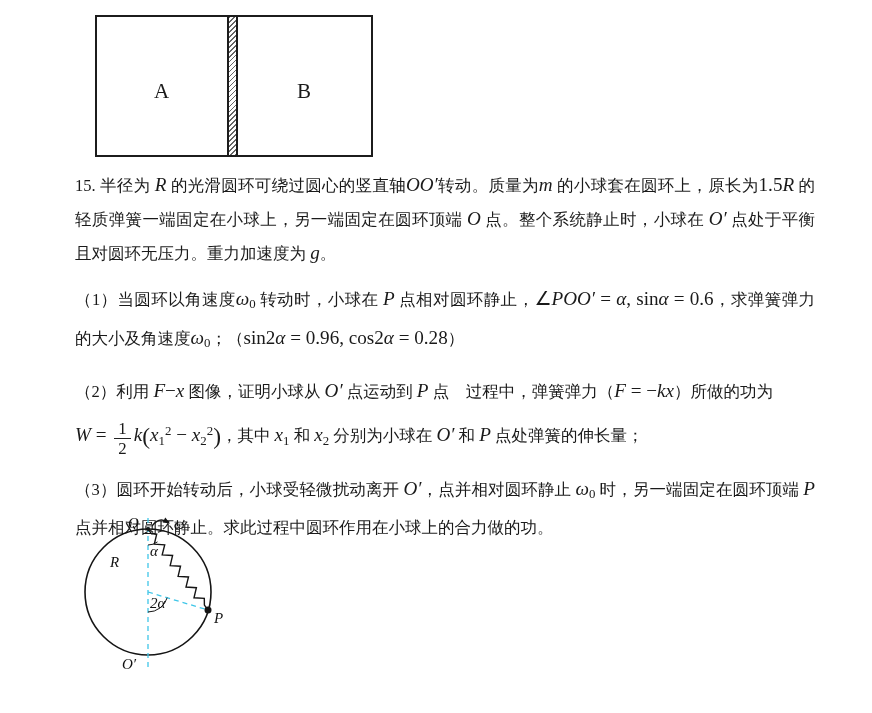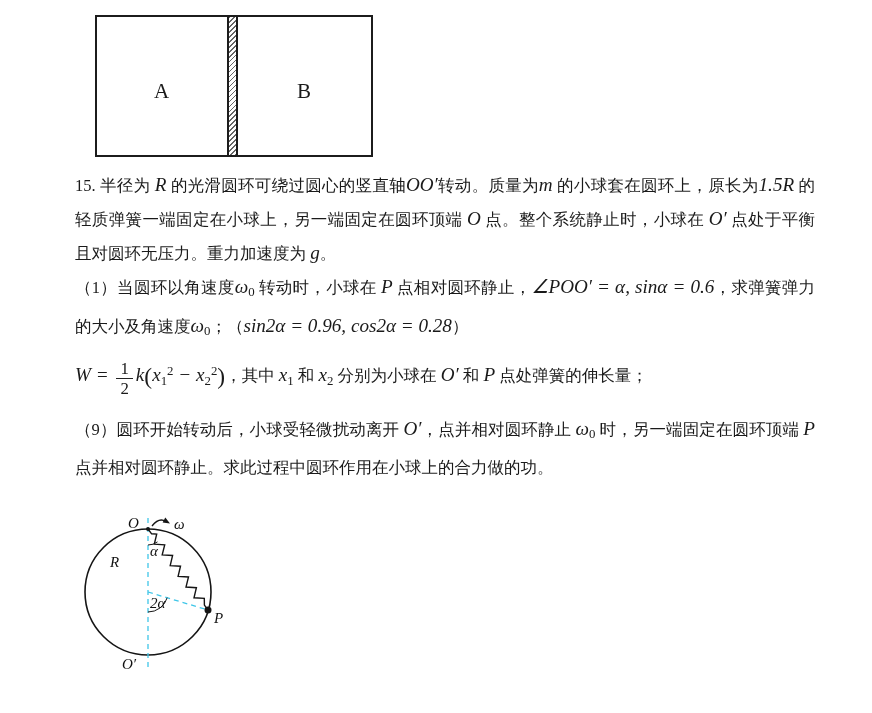--- a/index.html
+++ b/index.html
@@ -23,27 +23,27 @@
     font-family:"Liberation Serif",serif;text-align:center;
   }
   .cell-label.a{left:0;width:130px;}
   .cell-label.b{left:141px;width:133px;}
   
   .text-block{
     position:absolute;left:75px;top:168px;width:740px;
     font-size:16.5px;line-height:33px;text-align:justify;
   }
   .para{margin:0;}
-  .para.q1{}
+  .para.q1{margin-top:12px;}
   .para.q2{margin-top:14px;}
   .para.formula{margin-top:2px;line-height:42px;}
   .para.q3{margin-top:10px;}
   .cn{}
   .m{font-family:"Liberation Serif",serif;font-style:italic;font-size:1.16em;}
-  .mn{font-family:"Liberation Serif",serif;font-size:1.16em;font-style:italic;}
+  .mn{font-family:"Liberation Serif",serif;font-size:1.16em;}
   .sub{font-family:"Liberation Serif",serif;font-size:0.78em;vertical-align:-0.25em;}
   .sup{font-family:"Liberation Serif",serif;font-size:0.78em;vertical-align:0.5em;}
   .bp{font-family:"Liberation Serif",serif;font-size:1.42em;vertical-align:-0.1em;}
   .frac{
     display:inline-block;text-align:center;vertical-align:-0.75em;
     font-family:"Liberation Serif",serif;font-size:1.02em;line-height:1.18;margin:0 3px;
   }
   .fnum{display:block;padding:0 4px;border-bottom:1.3px solid #222;}
   .fden{display:block;}
   
@@ -55,22 +55,23 @@
 
 <div class="fig-top">
   <div class="partition"></div>
   <div class="cell-label a">A</div>
   <div class="cell-label b">B</div>
 </div>
 
 <div class="text-block">
   <p class="para main"><span class="cn">15. 半径为 </span><span class="m">R</span><span class="cn"> 的光滑圆环可绕过圆心的竖直轴</span><span class="m">OO′</span><span class="cn">转动。质量为</span><span class="m">m</span><span class="cn"> 的小球套在圆环上，原长为</span><span class="mn">1.5</span><span class="m">R</span><span class="cn"> 的轻质弹簧一端固定在小球上，另一端固定在圆环顶端 </span><span class="m">O</span><span class="cn"> 点。整个系统静止时，小球在 </span><span class="m">O′</span><span class="cn"> 点处于平衡且对圆环无压力。重力加速度为 </span><span class="m">g</span><span class="cn">。</span></p>
   <p class="para q1"><span class="cn">（1）当圆环以角速度</span><span class="m">ω</span><span class="sub">0</span><span class="cn"> 转动时，小球在 </span><span class="m">P</span><span class="cn"> 点相对圆环静止，</span><span class="mn">∠</span><span class="m">POO′</span><span class="mn"> = </span><span class="m">α</span><span class="mn">, </span><span class="mn">sin</span><span class="m">α</span><span class="mn"> = 0.6</span><span class="cn">，求弹簧弹力的大小及角速度</span><span class="m">ω</span><span class="sub">0</span><span class="cn">；（</span><span class="mn">sin2</span><span class="m">α</span><span class="mn"> = 0.96, </span><span class="mn">cos2</span><span class="m">α</span><span class="mn"> = 0.28</span><span class="cn">）</span></p>
+  <p class="para q2"><span class="cn">（2）利用 </span><span class="m">F</span><span class="mn">−</span><span class="m">x</span><span class="cn"> 图像，证明小球从 </span><span class="m">O′</span><span class="cn"> 点运动到 </span><span class="m">P</span><span class="cn"> 点　过程中，弹簧弹力（</span><span class="m">F</span><span class="mn"> = −</span><span class="m">kx</span><span class="cn">）所做的功为</span></p>
   <p class="para formula"><span class="m">W</span><span class="mn"> = </span><span class="frac"><span class="fnum">1</span><span class="fden">2</span></span><span class="m">k</span><span class="bp">(</span><span class="m">x</span><span class="sub">1</span><span class="sup">2</span><span class="mn"> − </span><span class="m">x</span><span class="sub">2</span><span class="sup">2</span><span class="bp">)</span><span class="cn">，其中 </span><span class="m">x</span><span class="sub">1</span><span class="cn"> 和 </span><span class="m">x</span><span class="sub">2</span><span class="cn"> 分别为小球在 </span><span class="m">O′</span><span class="cn"> 和 </span><span class="m">P</span><span class="cn"> 点处弹簧的伸长量；</span></p>
-  <p class="para q3"><span class="cn">（9）圆环开始转动后，小球受轻微扰动离开 </span><span class="m">O′</span><span class="cn">，点并相对圆环静止 </span><span class="m">ω</span><span class="sub">0</span><span class="cn"> 时，另一端固定在圆环顶端 </span><span class="m">P</span><span class="cn"> 点并相对圆环静止。求此过程中圆环作用在小球上的合力做的功。</span></p>
+  <p class="para q3"><span class="cn">（3）圆环开始转动后，小球受轻微扰动离开 </span><span class="m">O′</span><span class="cn">，点并相对圆环静止 </span><span class="m">ω</span><span class="sub">0</span><span class="cn"> 时，另一端固定在圆环顶端 </span><span class="m">P</span><span class="cn"> 点并相对圆环静止。求此过程中圆环作用在小球上的合力做的功。</span></p>
 </div>
 
 <div class="fig-ring">
   <svg width="240" height="185" viewBox="0 0 240 185">
 
     <circle cx="98" cy="80" r="63" fill="none" stroke="#151515" stroke-width="1.6"></circle>
 
     <line x1="98" y1="6" x2="98" y2="158" stroke-width="1.3" stroke-dasharray="5,4" stroke="#3fc6e8"></line>
 
     <line x1="98" y1="80" x2="158" y2="98" stroke-width="1.3" stroke-dasharray="5,4" stroke="#3fc6e8"></line>

